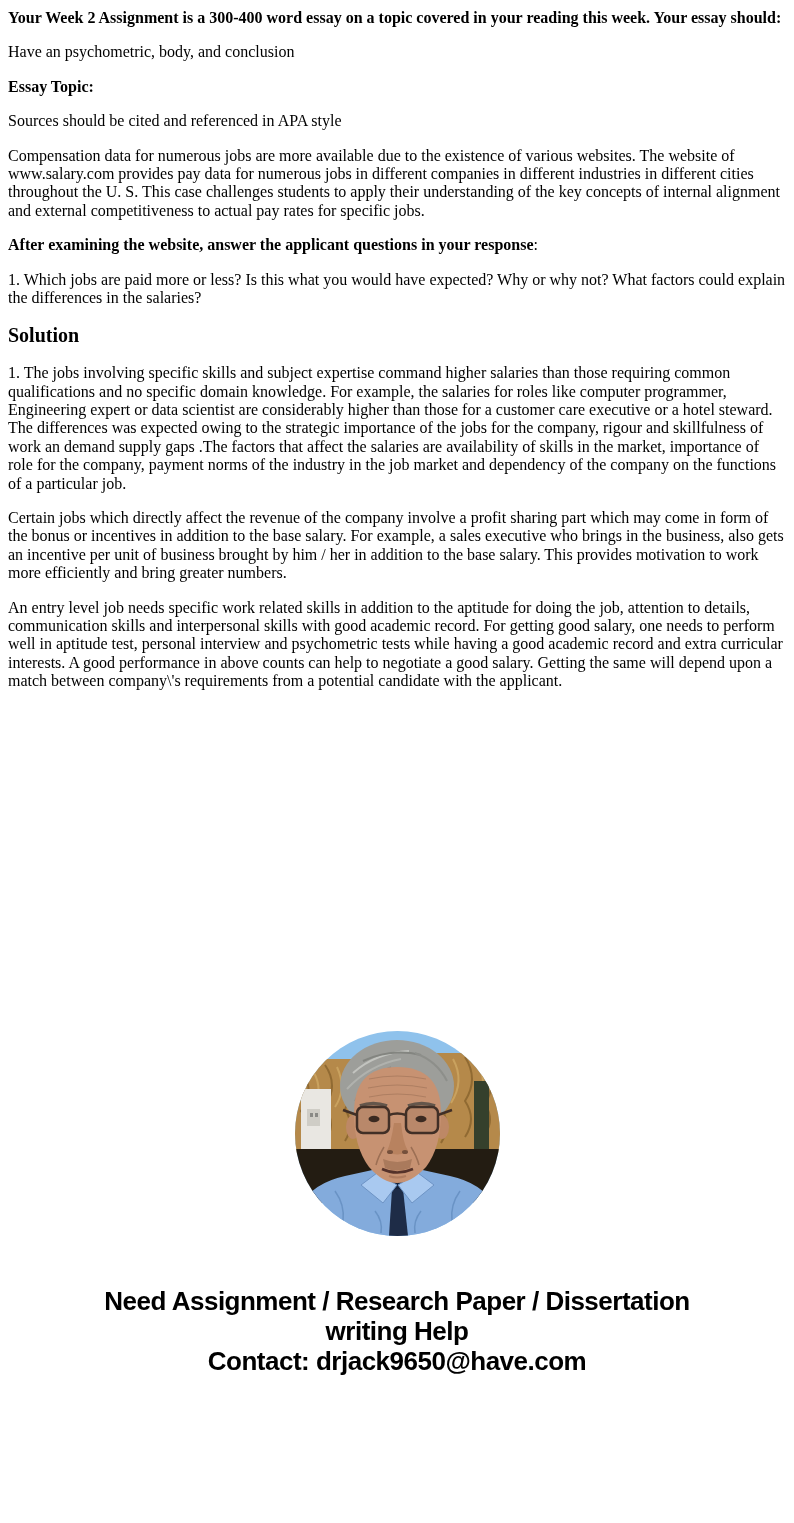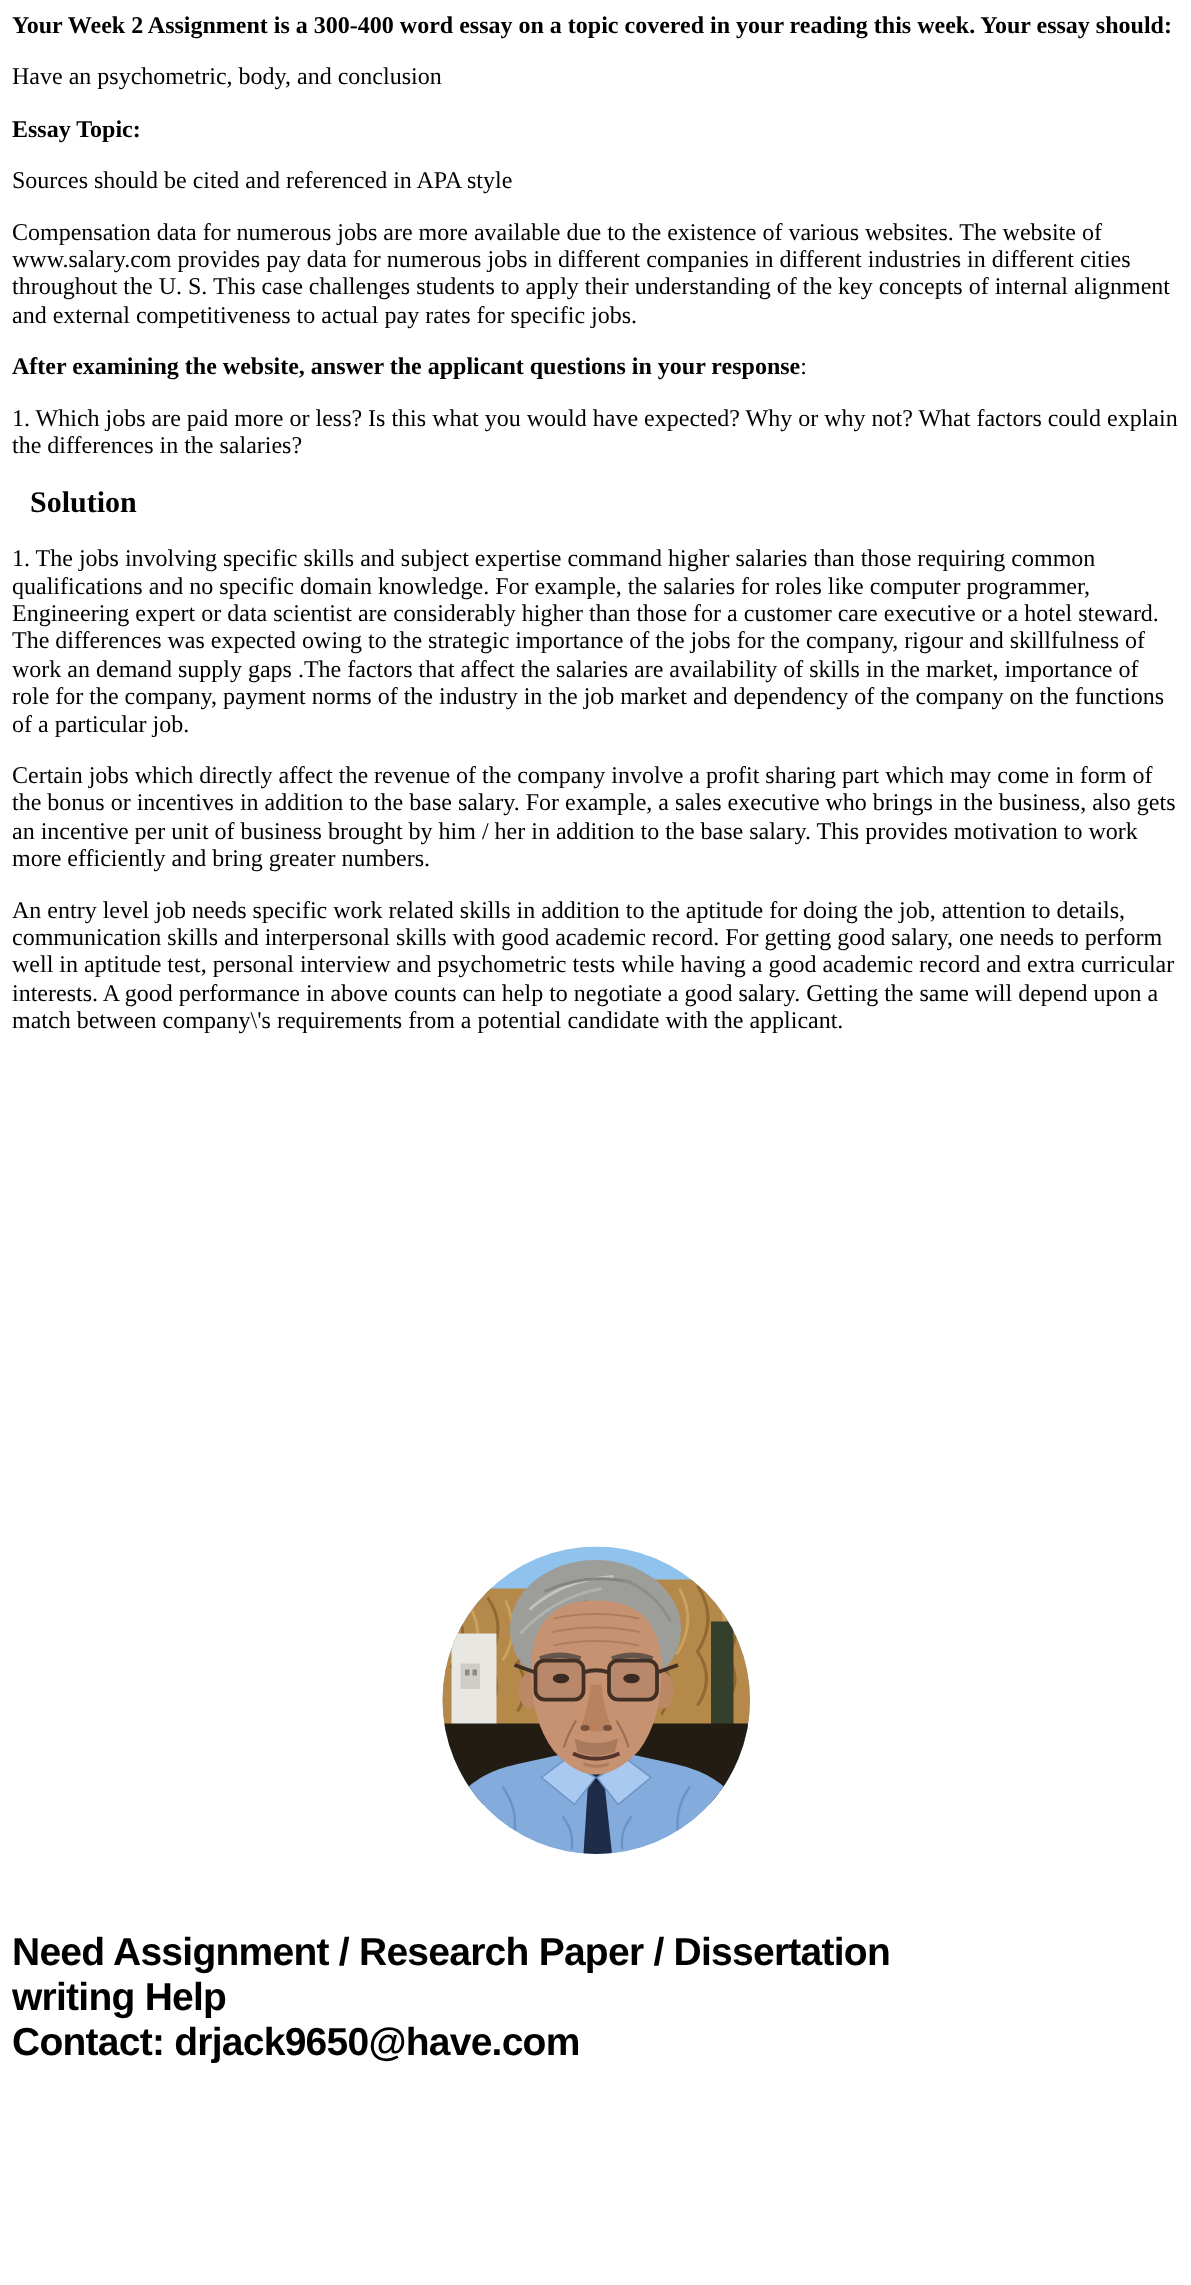--- a/index.html
+++ b/index.html
@@ -13,30 +13,31 @@
   .doc p{
     font-size:16px;
     line-height:1.15;
     margin:0 0 16px 0;
   }
   .nowrap{white-space:nowrap;}
   b{font-weight:bold;}
   h2.solution-heading{
     font-size:20px;
     font-weight:bold;
-    margin:17px 0 17px 12px;
+    margin:17px 0 17px 0;
     line-height:1.15;
   }
   .avatar-wrap{
     margin:340px auto 0 auto;
     width:205px;
     height:205px;
   }
   .footer{
     margin-top:50px;
+    text-align:center;
     font-family:"Liberation Sans","DejaVu Sans",sans-serif;
     font-weight:bold;
     font-size:26px;
     line-height:30px;
     letter-spacing:-0.5px;
     color:#000;
   }
 </style>
 </head>
 <body>

